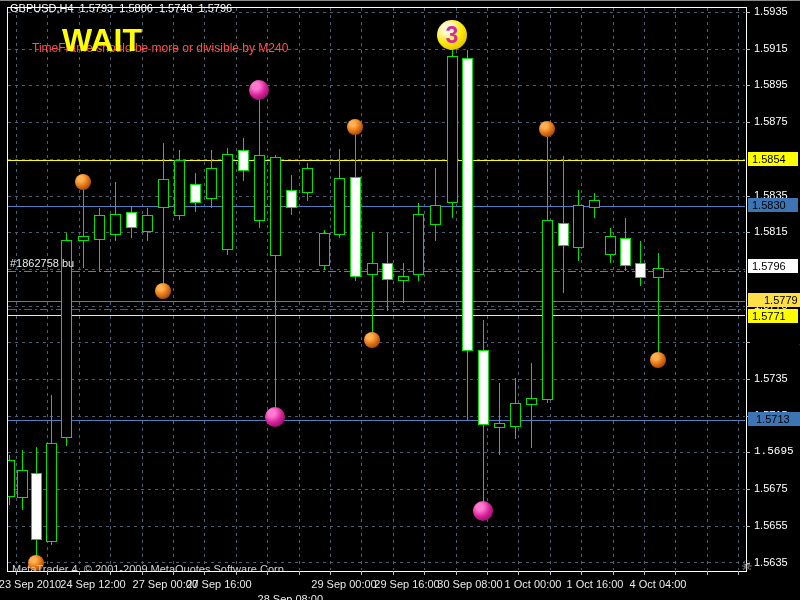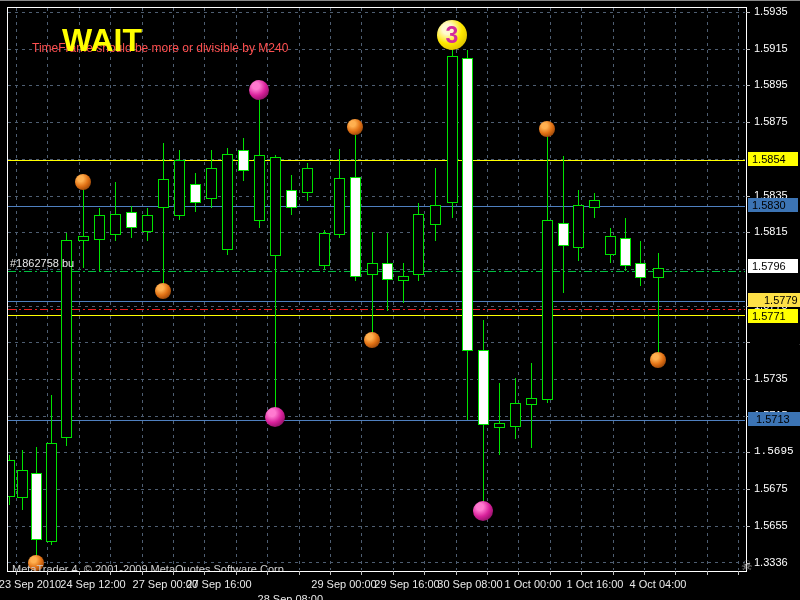--- a/index.html
+++ b/index.html
@@ -19,20 +19,21 @@
   .watermark{position:absolute;left:4px;top:555px;color:#cfcfcf;font-size:11px;z-index:4;white-space:pre;}
   #price-axis{position:absolute;left:746px;top:0;width:54px;height:600px;font-size:11px;z-index:5;}
   #time-axis{position:absolute;left:0;top:571px;width:746px;height:29px;font-size:11px;z-index:5;}
   .skull{position:absolute;left:741px;top:558px;color:#9a9a9a;font-size:13px;z-index:6;}
 </style>
 </head>
 <body>
 
 <div id="app">
 
+  <div class="ohlc"><span>GBPUSD,H4</span><span>1.5793</span><span>1.5806</span><span>1.5748</span><span>1.5796</span></div>
 
   <div id="plot">
     <div class="overlay-warning">TimeFrame should be more or divisible by M240</div>
     <div class="overlay-wait">WAIT</div>
     <div class="order-label">#1862758 bu</div>
     <div class="watermark">MetaTrader 4, © 2001-2009 MetaQuotes Software Corp.</div>
   <div style="position: absolute; left: 8px; top: 0px; width: 1px; height: 562px; background: repeating-linear-gradient(rgb(78, 94, 114) 0px, rgb(78, 94, 114) 3px, transparent 3px, transparent 7px); z-index: 0;"></div>
       <div style="position: absolute; left: 39.4px; top: 0px; width: 1px; height: 562px; background: repeating-linear-gradient(rgb(78, 94, 114) 0px, rgb(78, 94, 114) 3px, transparent 3px, transparent 7px); z-index: 0;"></div>
       <div style="position: absolute; left: 70.8px; top: 0px; width: 1px; height: 562px; background: repeating-linear-gradient(rgb(78, 94, 114) 0px, rgb(78, 94, 114) 3px, transparent 3px, transparent 7px); z-index: 0;"></div>
       <div style="position: absolute; left: 102.2px; top: 0px; width: 1px; height: 562px; background: repeating-linear-gradient(rgb(78, 94, 114) 0px, rgb(78, 94, 114) 3px, transparent 3px, transparent 7px); z-index: 0;"></div>
@@ -197,21 +198,21 @@
       <div style="position: absolute; left: 8px; top: 372px; color: rgb(255, 255, 255); z-index: 1;">1.5735</div>
       <div style="position: absolute; left: 0px; top: 416px; width: 4px; height: 1px; background: rgb(192, 192, 192);"></div>
       <div style="position: absolute; left: 8px; top: 409px; color: rgb(255, 255, 255); z-index: 1;">1.5715</div>
       <div style="position: absolute; left: 0px; top: 452px; width: 4px; height: 1px; background: rgb(192, 192, 192);"></div>
       <div style="position: absolute; left: 8px; top: 445px; color: rgb(255, 255, 255); z-index: 1; font-family: Liberation Mono, monospace;">1.5695</div>
       <div style="position: absolute; left: 0px; top: 489px; width: 4px; height: 1px; background: rgb(192, 192, 192);"></div>
       <div style="position: absolute; left: 8px; top: 482px; color: rgb(255, 255, 255); z-index: 1;">1.5675</div>
       <div style="position: absolute; left: 0px; top: 526px; width: 4px; height: 1px; background: rgb(192, 192, 192);"></div>
       <div style="position: absolute; left: 8px; top: 519px; color: rgb(255, 255, 255); z-index: 1;">1.5655</div>
       <div style="position: absolute; left: 0px; top: 563px; width: 4px; height: 1px; background: rgb(192, 192, 192);"></div>
-      <div style="position: absolute; left: 8px; top: 556px; color: rgb(255, 255, 255); z-index: 1;">1.3336</div>
+      <div style="position: absolute; left: 8px; top: 556px; color: rgb(255, 255, 255); z-index: 1;">1.5635</div>
       <div style="position: absolute; left: 2px; top: 152px; width: 46px; height: 14px; background: rgb(255, 255, 0); color: rgb(0, 0, 0); padding-left: 4px; line-height: 14px; z-index: 2;">1.5854</div>
       <div style="position: absolute; left: 2px; top: 198px; width: 46px; height: 14px; background: rgb(60, 116, 180); color: rgb(0, 0, 0); padding-left: 4px; line-height: 14px; z-index: 2;">1.5830</div>
       <div style="position: absolute; left: 2px; top: 259px; width: 46px; height: 14px; background: rgb(255, 255, 255); color: rgb(0, 0, 0); padding-left: 4px; line-height: 14px; z-index: 2;">1.5796</div>
       <div style="position: absolute; left: 2px; top: 293px; width: 46px; height: 14px; background: #fde047; color: rgb(0, 0, 0); padding-left: 16px; line-height: 14px; z-index: 2;">1.5779</div>
       <div style="position: absolute; left: 2px; top: 309px; width: 46px; height: 14px; background: rgb(255, 255, 0); color: rgb(0, 0, 0); padding-left: 4px; line-height: 14px; z-index: 2;">1.5771</div>
       <div style="position: absolute; left: 2px; top: 412px; width: 46px; height: 14px; background: rgb(60, 116, 180); color: rgb(0, 0, 0); padding-left: 8px; line-height: 14px; z-index: 2;">1.5713</div>
     </div>
   <div id="time-axis">
       <div style="position: absolute; left: 16px; top: 0px; width: 1px; height: 4px; background: rgb(192, 192, 192);"></div>
       <div style="position: absolute; left: 47.4px; top: 0px; width: 1px; height: 4px; background: rgb(192, 192, 192);"></div>

